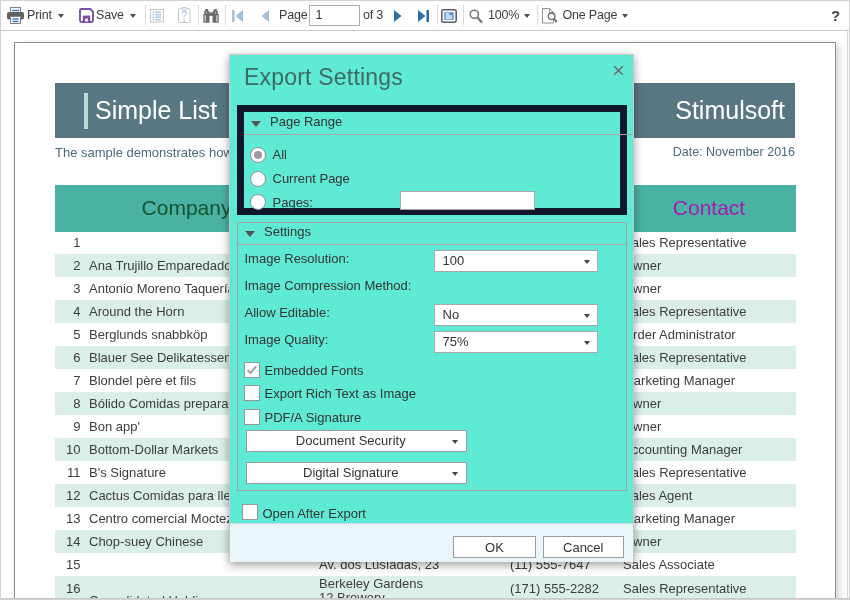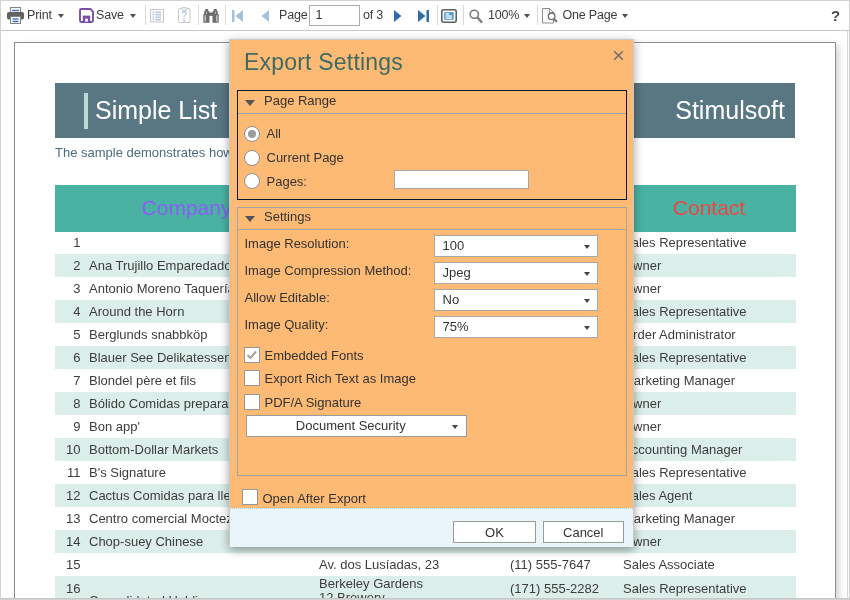--- a/index.html
+++ b/index.html
@@ -27,23 +27,24 @@
 </style>
 </head>
 <body>
 
 <div class="a" style="left:14px;top:41.5px;width:822px;height:600px;background:#fff;border:1px solid #8e8e8e;box-shadow:3px 3px 7px rgba(0,0,0,0.18)">
   <div class="a" style="left:40px;top:40.5px;width:739.5px;height:54.5px;background:#597683"></div>
   <div class="a" style="left:68.5px;top:50.5px;width:4.5px;height:36px;background:#b5dcd6"></div>
   <div class="a" style="left:80px;top:40.5px;height:54.5px;line-height:54.5px;font-size:25px;color:#fff">Simple List</div>
   <div class="a" style="left:400px;top:40.5px;width:370px;height:54.5px;line-height:54.5px;font-size:25px;color:#fff;text-align:right">Stimulsoft</div>
   <div class="a" style="left:40px;top:102.8px;font-size:13px;color:#4a6b7c;line-height:15px;white-space:nowrap">The sample demonstrates how to create a simple list in the report.</div>
+  <div class="a" style="left:580px;top:102.8px;width:200px;font-size:12.5px;color:#4a6b7c;line-height:15px;text-align:right">Date: November 2016</div>
   <div class="a" style="left:40px;top:142px;width:741px;height:47.5px;background:#4ab2a2"></div>
-  <div class="a" style="left:68px;top:142px;width:207px;height:46px;line-height:46px;font-size:21px;color:#8b5cf6;text-align:center">Company</div>
-  <div class="a" style="left:607px;top:142px;width:174px;height:46px;line-height:46px;font-size:21px;color:#ef4444;text-align:center">Contact</div>
+  <div class="a" style="left:68px;top:142px;width:207px;height:46px;line-height:46px;font-size:21px;color:#14532d;text-align:center">Company</div>
+  <div class="a" style="left:607px;top:142px;width:174px;height:46px;line-height:46px;font-size:21px;color:#a21caf;text-align:center">Contact</div>
 </div>
 
 <div class="row" style="top:230.50px">
     <span class="num">1</span>
     <span class="cnt">Sales Representative</span>
   </div>
 <div class="row e" style="top:253.55px">
     <span class="num">2</span>
     <span class="cmp">Ana Trujillo Emparedados y helados</span>
     <span class="cnt">Owner</span>
@@ -217,27 +218,27 @@
     <path d="M0.5 0.5 H7.5 L11.5 4.5 V15 H0.5 Z" fill="#fff" stroke="#8f8f8f"></path>
     <path d="M7.5 0.5 V4.5 H11.5" fill="none" stroke="#8f8f8f"></path>
     <circle cx="9.6" cy="8.3" r="3.3" fill="#fff" stroke="#6f6f6f" stroke-width="1.4"></circle>
     <line x1="12" y1="10.7" x2="14.8" y2="14" stroke="#6f6f6f" stroke-width="2"></line>
   </svg>
   <span class="tbtxt" style="left:562.5px">One Page</span>
   <span class="car" style="left:622.4px;top:14px"></span>
   <span class="tbtxt" style="left:831px;font-size:15px;font-weight:bold;letter-spacing:0;color:#4a4a4a">?</span>
 </div>
 
-<div class="a" style="left:228.5px;top:39px;width:405px;height:508px;background:#fdba74;border:1px solid #c9c9c9;box-shadow:0 3px 9px rgba(0,0,0,0.38);z-index:20">
+<div class="a" style="left:228.5px;top:54px;width:405px;height:508px;background:#5eead4;border:1px solid #c9c9c9;box-shadow:0 3px 9px rgba(0,0,0,0.38);z-index:20">
   <div class="a" style="left:14.5px;top:9px;font-size:23px;color:#3e6a64;letter-spacing:0.2px">Export Settings</div>
   <svg class="a" style="left:382.3px;top:8.5px" width="13" height="13" viewBox="0 0 13 13">
       <path d="M2.2 2.2 L10.8 10.8 M10.8 2.2 L2.2 10.8" stroke="#6e6e6e" stroke-width="1.6"></path>
     </svg>
 
-  <div class="a" style="left:7.5px;top:50px;width:389.5px;height:109.5px;border:1px solid #0f172a">
+  <div class="a" style="left:7.5px;top:50px;width:389.5px;height:109.5px;border:7px solid #0f172a">
     <div class="gtri" style="top:8.5px"></div>
     <div class="glbl" style="left:26px;top:2.4px">Page Range</div>
     <div class="a" style="left:0;top:21.5px;width:387.5px;height:1px;background:#a6a6a6"></div>
     <div class="radio" style="top:34.5px">
         <div class="a" style="left:3px;top:3px;width:8px;height:8px;border-radius:50%;background:#9b9b9b"></div>
       </div>
     <div class="glbl" style="left:28.5px;top:35.4px">All</div>
     <div class="radio" style="top:59px"></div>
     <div class="glbl" style="left:28.5px;top:59.4px">Current Page</div>
     <div class="radio" style="top:82px"></div>
@@ -245,34 +246,34 @@
     <div class="a" style="left:156px;top:78.5px;width:135px;height:19px;border:1px solid #a8a8a8;background:#fff"></div>
   </div>
 
   <div class="a" style="left:7.5px;top:167px;width:389.5px;height:268.5px;border:1px solid #a3a3a3">
     <div class="gtri" style="top:7.5px"></div>
     <div class="glbl" style="left:26px;top:1.2px">Settings</div>
     <div class="a" style="left:0;top:20.5px;width:387.5px;height:1px;background:#a6a6a6"></div>
     <div class="glbl" style="left:6.5px;top:27.7px">Image Resolution:</div>
     <div class="combo" style="top:27px">100<span class="ccar"></span></div>
     <div class="glbl" style="left:6.5px;top:54.7px">Image Compression Method:</div>
-    <div class="combo" style="top:54px">Jpeg<span class="ccar"></span></div>
     <div class="glbl" style="left:6.5px;top:81.7px">Allow Editable:</div>
     <div class="combo" style="top:81px">No<span class="ccar"></span></div>
     <div class="glbl" style="left:6.5px;top:108.7px">Image Quality:</div>
     <div class="combo" style="top:108px">75%<span class="ccar"></span></div>
     <div class="chk" style="top:138.5px"><svg width="14" height="14" viewBox="0 0 14 14">
           <polyline points="2.5,7 5.5,10 11,3.5" fill="none" stroke="#a2a2a2" stroke-width="2"></polyline>
         </svg></div>
     <div class="glbl" style="left:26.5px;top:139.5px">Embedded Fonts</div>
     <div class="chk" style="top:162px"></div>
     <div class="glbl" style="left:26.5px;top:163px">Export Rich Text as Image</div>
     <div class="chk" style="top:185.5px"></div>
     <div class="glbl" style="left:26.5px;top:186.5px">PDF/A Signature</div>
     <div class="btn" style="left:7.5px;top:207px;width:221.5px;height:22px;padding-right:11px">Document Security<span class="ccar" style="right:8px"></span></div>
+    <div class="btn" style="left:7.5px;top:239px;width:221.5px;height:22px;padding-right:11px">Digital Signature<span class="ccar" style="right:8px"></span></div>
   </div>
 
   <div class="chk" style="left:12px;top:448.5px"></div>
   <div class="glbl" style="left:33px;top:450.9px">Open After Export</div>
 
   <div class="a" style="left:0;top:468px;width:403px;height:39px;background:#e9f5f9;border-top:1px dotted #a3cfdd"></div>
   <div class="btn" style="left:223.5px;top:480.5px;width:83px;height:22.5px;line-height:21px">OK</div>
   <div class="btn" style="left:313px;top:480.5px;width:81.5px;height:22.5px;line-height:21px">Cancel</div>
 </div>
 

